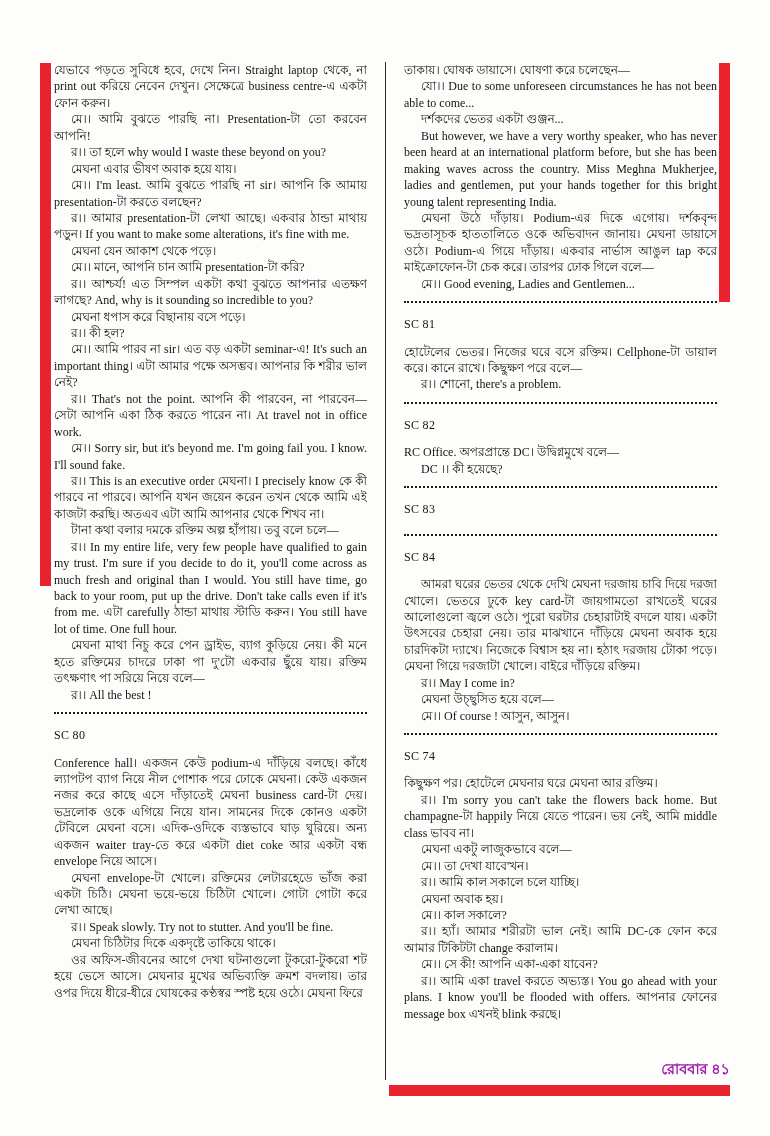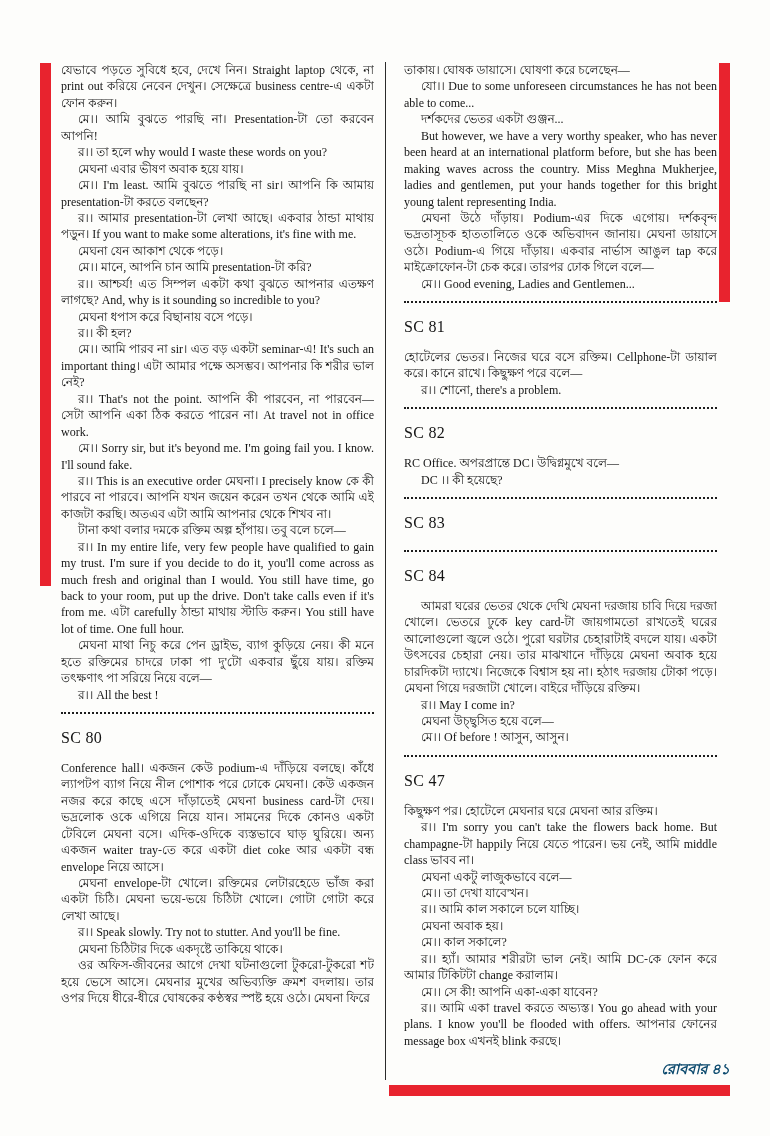--- a/index.html
+++ b/index.html
@@ -7,50 +7,50 @@
     position:relative; width:770px; height:1136px; margin:0 auto;
     background:#fdfdfb; overflow:hidden;
     font-family:"Liberation Serif","DejaVu Serif",serif; color:#141414;
   }
   .bar { position:absolute; }
   .column {
     position:absolute; top:62px; width:313px; height:1016px;
     overflow:hidden; text-align:justify;
     font-size:12px; line-height:1.37;
   }
-  .column.left  { left:61px; }
+  .column.left  { left:54px; }
   .column.right { left:404px; }
   .col-divider {
     position:absolute; left:385px; top:62px; width:1px; height:1018px;
     background:#2b2b2b;
   }
   .para { margin:0; }
   .para.indent { text-indent:17px; }
-  .sc-heading { margin:13px 0 11px; font-size:16px; letter-spacing:0.3px; }
+  .sc-heading { margin:13px 0 11px; font-size:12px; letter-spacing:0.3px; }
   .dots { border-bottom:2px dotted #1c1c1c; height:5px; margin:4px 0 9px; }
   .footer-label {
     position:absolute; top:1058px; right:40px;
     font-size:14.5px; font-weight:bold;
   }
 </style>
 </head>
 <body>
 
 <div class="page">
 
   <div class="bar" style="left: 40px; top: 63px; width: 11px; height: 523px; background: rgb(232, 35, 46);"></div>
   <div class="bar" style="left: 719px; top: 63px; width: 11px; height: 239px; background: rgb(232, 35, 46);"></div>
   <div class="bar" style="left: 389px; top: 1085px; width: 341px; height: 11px; background: rgb(232, 35, 46);"></div>
 
   <div class="col-divider"></div>
 
   <div class="column left" id="col-left">
       <p class="para">যেভাবে পড়তে সুবিধে হবে, দেখে নিন। Straight laptop থেকে, না print out করিয়ে নেবেন দেখুন। সেক্ষেত্রে business centre-এ একটা ফোন করুন।</p>
       <p class="para indent">মে।।  আমি বুঝতে পারছি না।  Presentation-টা তো করবেন আপনি!</p>
-      <p class="para indent">র।। তা হলে why would I waste these words on you?</p>
+      <p class="para indent">র।। তা হলে why would I waste these beyond on you?</p>
       <p class="para indent">মেঘনা এবার ভীষণ অবাক হয়ে যায়।</p>
       <p class="para indent">মে।। I'm least. আমি বুঝতে পারছি না sir। আপনি কি আমায় presentation-টা করতে বলছেন?</p>
       <p class="para indent">র।। আমার presentation-টা লেখা আছে। একবার ঠান্ডা মাথায় পড়ুন। If you want to make some alterations, it's fine with me.</p>
       <p class="para indent">মেঘনা যেন আকাশ থেকে পড়ে।</p>
       <p class="para indent">মে।। মানে, আপনি চান আমি presentation-টা করি?</p>
       <p class="para indent">র।। আশ্চর্য! এত সিম্পল একটা কথা বুঝতে আপনার এতক্ষণ লাগছে? And, why is it sounding so incredible to you?</p>
       <p class="para indent">মেঘনা ধপাস করে বিছানায় বসে পড়ে।</p>
       <p class="para indent">র।। কী হল?</p>
       <p class="para indent">মে।। আমি পারব না sir। এত বড় একটা seminar-এ! It's such an important thing। এটা আমার পক্ষে অসম্ভব। আপনার কি শরীর ভাল নেই?</p>
       <p class="para indent">র।। That's not the point. আপনি কী পারবেন, না পারবেন— সেটা আপনি একা ঠিক করতে পারেন না। At travel not in office work.</p>
@@ -83,29 +83,29 @@
       <p class="sc-heading">SC 82</p>
       <p class="para">RC Office. অপরপ্রান্তে DC। উদ্বিগ্নমুখে বলে—</p>
       <p class="para indent">DC ।। কী হয়েছে?</p>
       <div class="dots"></div>
       <p class="sc-heading">SC 83</p>
       <div class="dots"></div>
       <p class="sc-heading">SC 84</p>
       <p class="para indent">আমরা ঘরের ভেতর থেকে দেখি মেঘনা দরজায় চাবি দিয়ে দরজা খোলে। ভেতরে ঢুকে key card-টা জায়গামতো রাখতেই ঘরের আলোগুলো জ্বলে ওঠে। পুরো ঘরটার চেহারাটাই বদলে যায়। একটা উৎসবের চেহারা নেয়। তার মাঝখানে দাঁড়িয়ে মেঘনা অবাক হয়ে চারদিকটা দ্যাখে। নিজেকে বিশ্বাস হয় না। হঠাৎ দরজায় টোকা পড়ে। মেঘনা গিয়ে দরজাটা খোলে। বাইরে দাঁড়িয়ে রক্তিম।</p>
       <p class="para indent">র।। May I come in?</p>
       <p class="para indent">মেঘনা উচ্ছ্বসিত হয়ে বলে—</p>
-      <p class="para indent">মে।। Of before ! আসুন, আসুন।</p>
+      <p class="para indent">মে।। Of course ! আসুন, আসুন।</p>
       <div class="dots"></div>
-      <p class="sc-heading">SC 47</p>
+      <p class="sc-heading">SC 74</p>
       <p class="para">কিছুক্ষণ পর। হোটেলে মেঘনার ঘরে মেঘনা আর রক্তিম।</p>
       <p class="para indent">র।। I'm sorry you can't take the flowers back home. But champagne-টা happily নিয়ে যেতে পারেন। ভয় নেই, আমি middle class ভাবব না।</p>
       <p class="para indent">মেঘনা একটু লাজুকভাবে বলে—</p>
       <p class="para indent">মে।। তা দেখা যাবে'খন।</p>
       <p class="para indent">র।। আমি কাল সকালে চলে যাচ্ছি।</p>
       <p class="para indent">মেঘনা অবাক হয়।</p>
       <p class="para indent">মে।। কাল সকালে?</p>
       <p class="para indent">র।। হ্যাঁ। আমার শরীরটা ভাল নেই। আমি DC-কে ফোন করে আমার টিকিটটা change করালাম।</p>
       <p class="para indent">মে।। সে কী! আপনি একা-একা যাবেন?</p>
       <p class="para indent">র।। আমি একা travel করতে অভ্যস্ত। You go ahead with your plans. I know you'll be flooded with offers. আপনার ফোনের message box এখনই blink করছে।</p>
     </div>
 
-  <div class="footer-label" style="color: #0c4a6e; font-style: italic;">রোববার ৪১</div>
+  <div class="footer-label" style="color: #a21caf;">রোববার ৪১</div>
 </div>
 
 </body></html>

